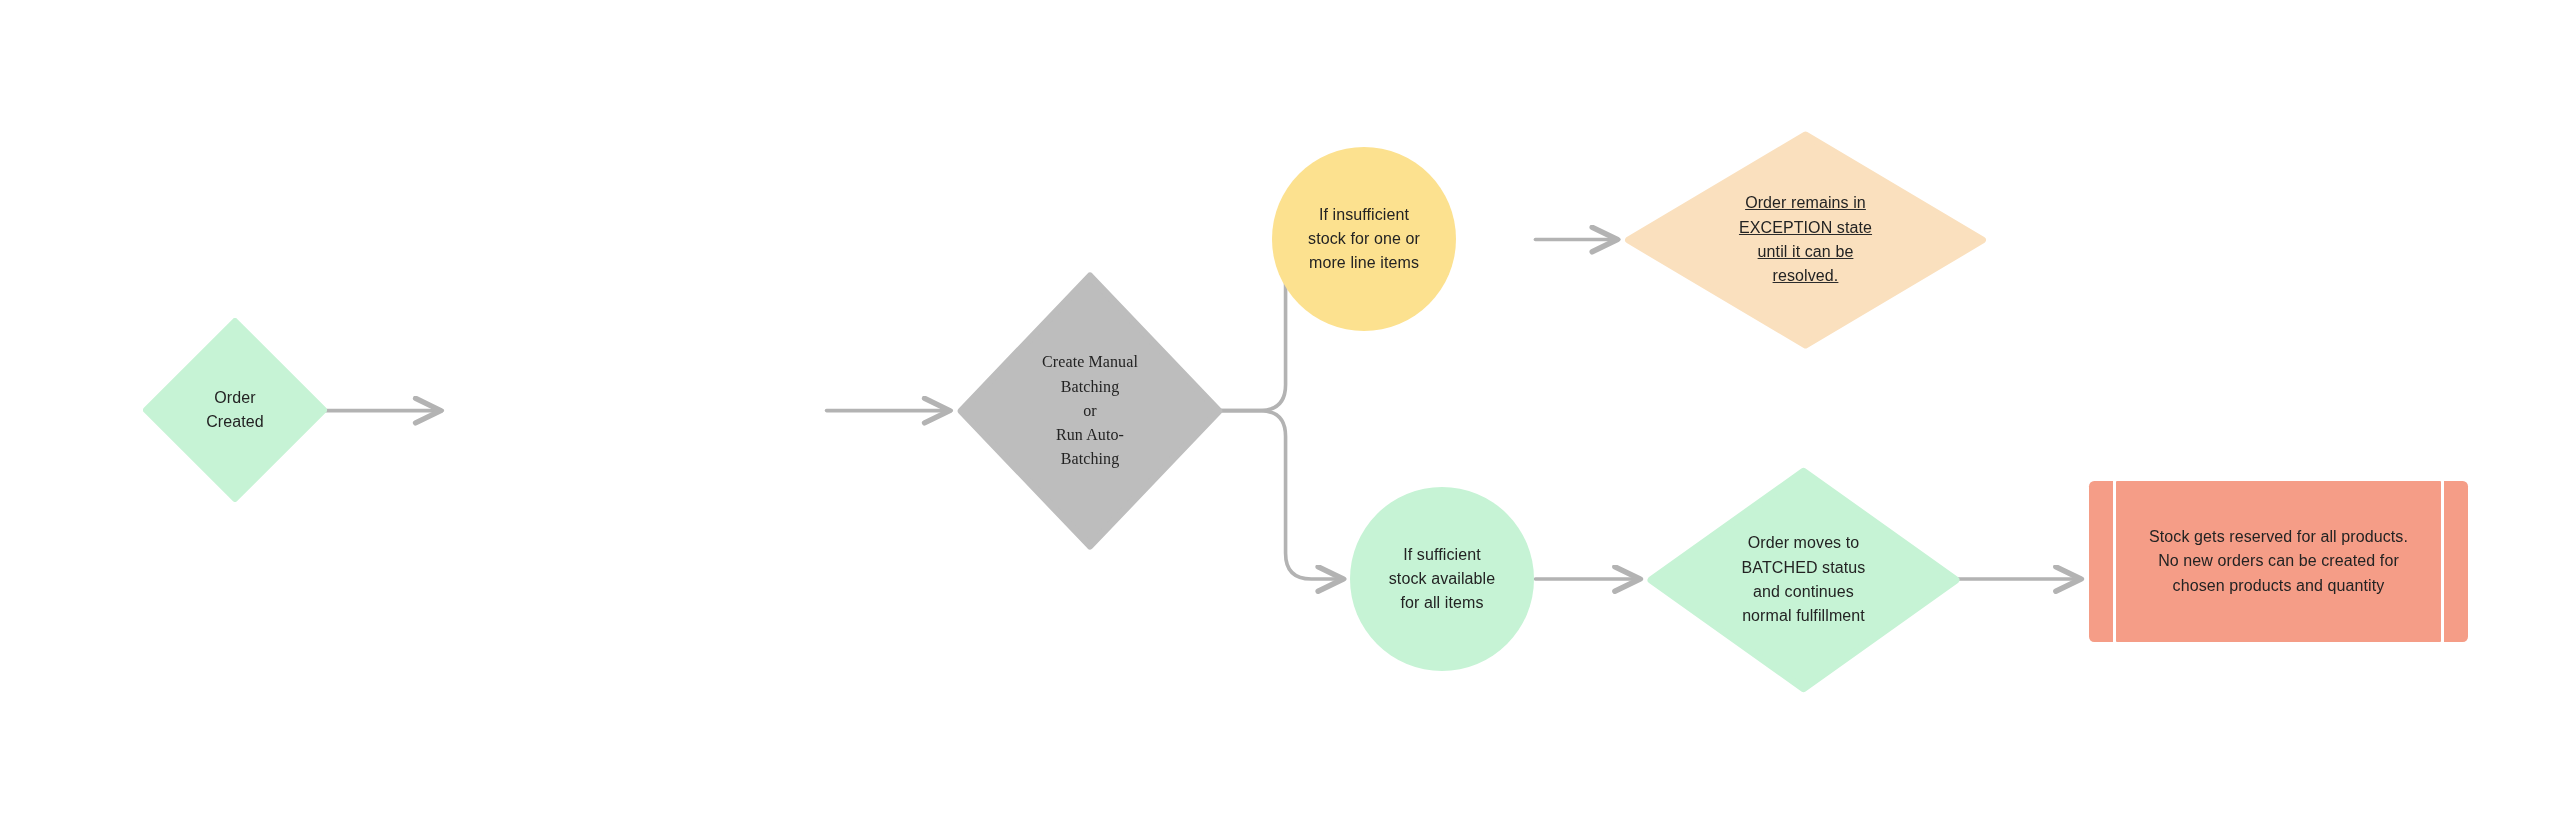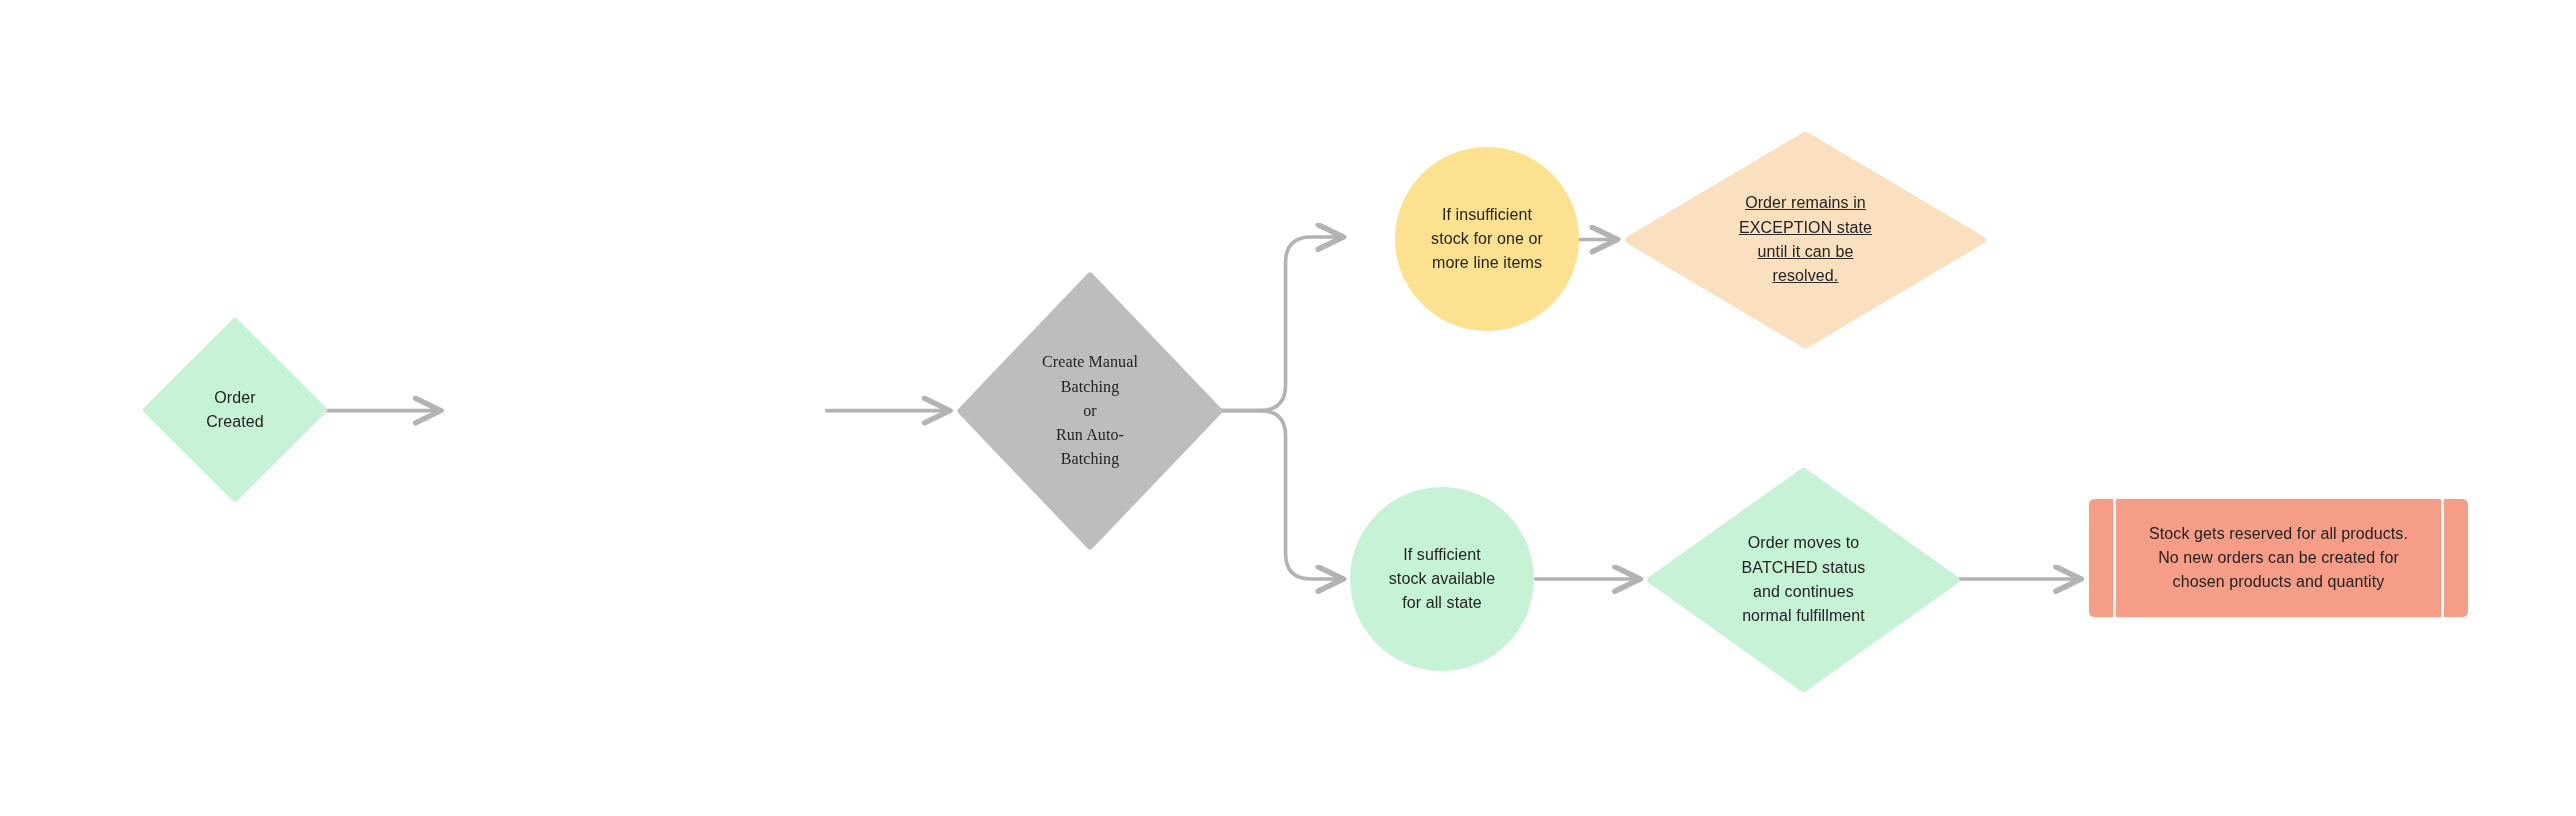--- a/index.html
+++ b/index.html
@@ -135,55 +135,55 @@
     <svg class="fill" viewBox="0 0 516 540">
       <path d="M258 8 L508 270 L258 532 L8 270 Z" fill="#BDBDBD" stroke="#BDBDBD" stroke-width="14" stroke-linejoin="round"></path>
     </svg>
     <span class="label">Create Manual
 Batching
 or
 Run Auto-
 Batching</span>
   </div>
 
-  <div class="node shape-circle" style="left:1395px; top:147px; width:184px; height:184px;justify-content:center;">
+  <div class="node shape-circle" style="left:1272px; top:147px; width:184px; height:184px;justify-content:center;">
     <div class="fill" style="background:#FCE18F;"></div>
     <span class="label" style="max-width:155px;">If insufficient
 stock for one or
 more line items</span>
   </div>
 
   <div class="node shape-diamond" style="left:1624px; top:131px; width:363px; height:218px;text-decoration:underline;">
     <svg class="fill" viewBox="0 0 704 424">
       <path d="M352 8 L696 212 L352 416 L8 212 Z" fill="#FAE0BE" stroke="#FAE0BE" stroke-width="14" stroke-linejoin="round"></path>
     </svg>
     <span class="label">Order remains in
 EXCEPTION state
 until it can be
 resolved.</span>
   </div>
 
   <div class="node shape-circle" style="left:1350px; top:487px; width:184px; height:184px;">
     <div class="fill" style="background:#C6F3D5;"></div>
     <span class="label" style="max-width:155px;">If sufficient
 stock available
-for all state</span>
+for all items</span>
   </div>
 
   <div class="node shape-diamond" style="left:1647px; top:467px; width:313px; height:226px;">
     <svg class="fill" viewBox="0 0 608 438">
       <path d="M304 8 L600 219 L304 430 L8 219 Z" fill="#C6F3D5" stroke="#C6F3D5" stroke-width="14" stroke-linejoin="round"></path>
     </svg>
     <span class="label">Order moves to
 BATCHED status
 and continues
 normal fulfillment</span>
   </div>
 
-  <div class="node shape-process" style="left:2089px; top:499px; width:379px; height:118px;">
+  <div class="node shape-process" style="left:2089px; top:481px; width:379px; height:161px;">
     <div class="fill bar-left" style="background:#F59D87;"></div>
     <div class="fill body" style="background:#F59D87; border-radius:1px;"></div>
     <div class="fill bar-right" style="background:#F59D87;"></div>
     <span class="label">Stock gets reserved for all products.
 No new orders can be created for
 chosen products and quantity</span>
   </div>
 
 </div>
 

